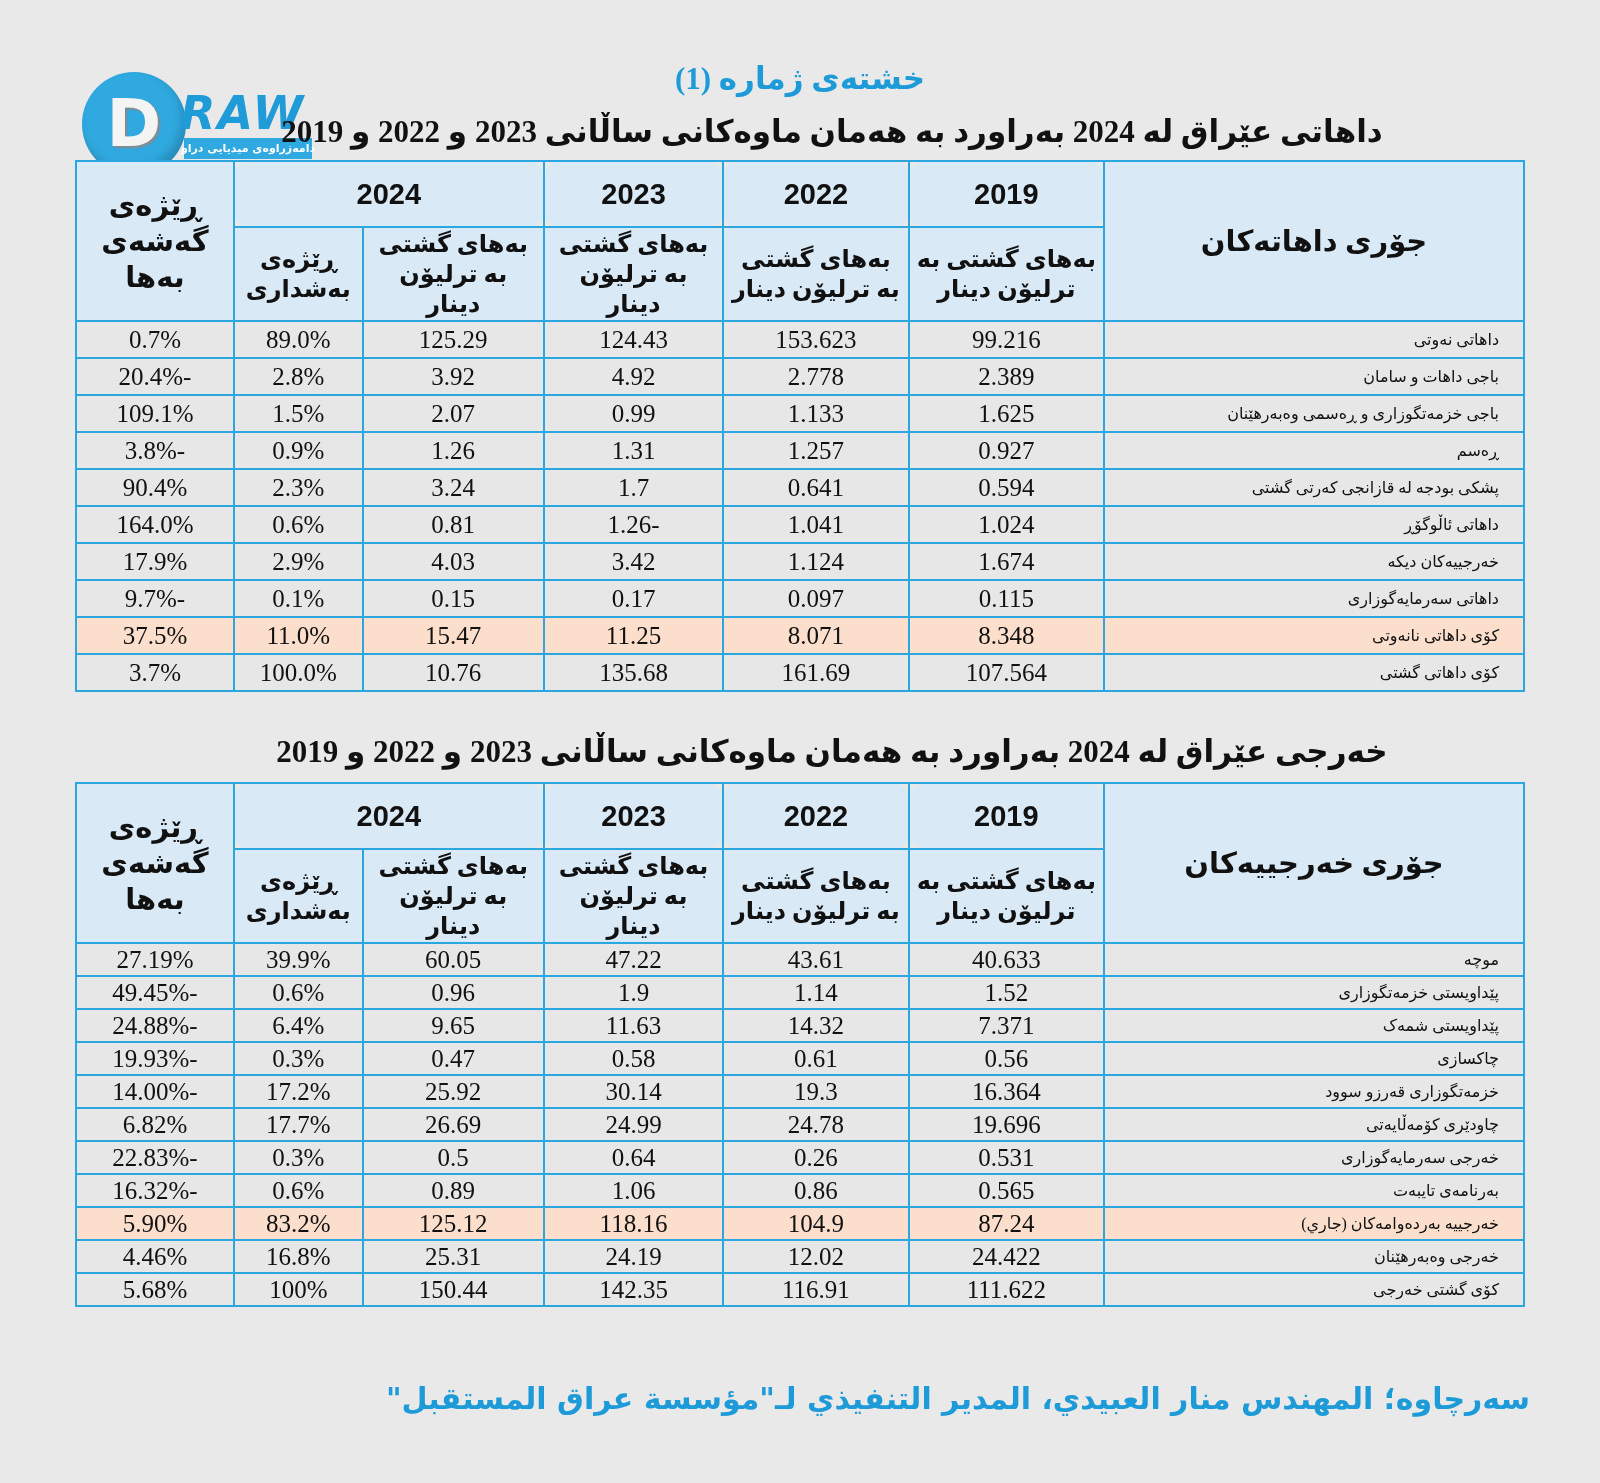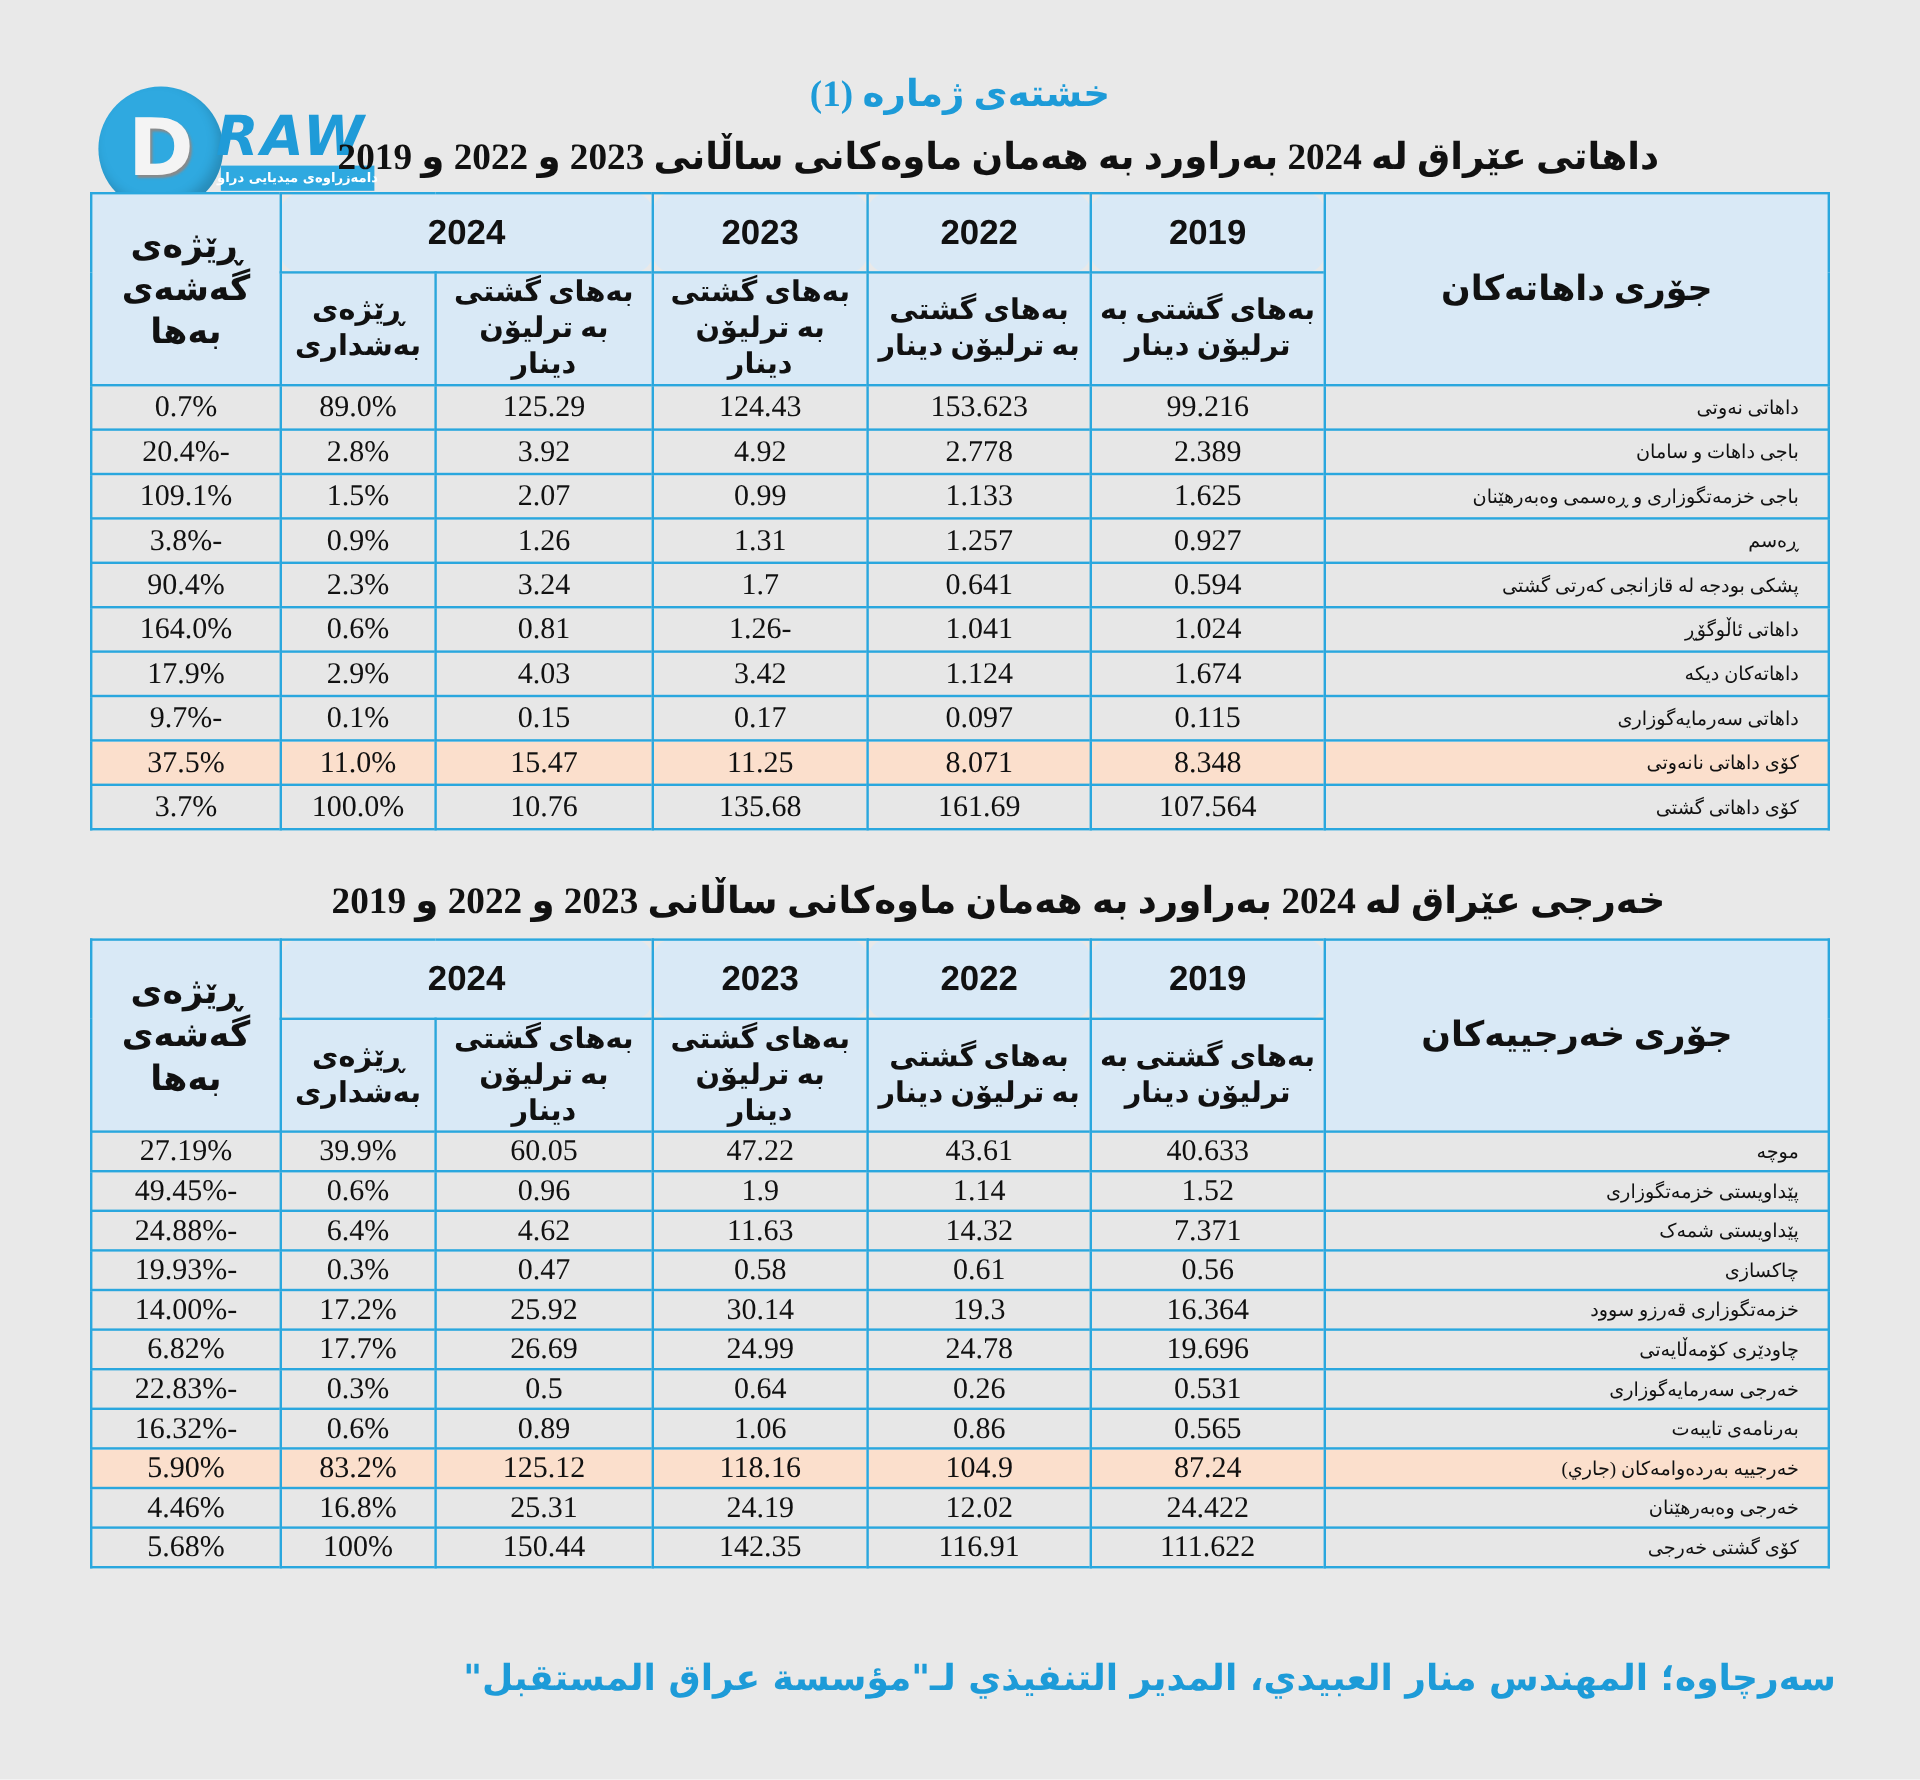--- a/index.html
+++ b/index.html
@@ -162,21 +162,21 @@
           <tr>
             <td class="label-cell">داهاتی ئاڵوگۆڕ</td>
             <td>1.024</td>
             <td>1.041</td>
             <td>-1.26</td>
             <td>0.81</td>
             <td>0.6%</td>
             <td>164.0%</td>
           </tr>
           <tr>
-            <td class="label-cell">داهاتەکان دیکه</td>
+            <td class="label-cell">خەرجییەکان دیکه</td>
             <td>1.674</td>
             <td>1.124</td>
             <td>3.42</td>
             <td>4.03</td>
             <td>2.9%</td>
             <td>17.9%</td>
           </tr>
           <tr>
             <td class="label-cell">داهاتی سەرمایەگوزاری</td>
             <td>0.115</td>
@@ -255,21 +255,21 @@
             <td>1.9</td>
             <td>0.96</td>
             <td>0.6%</td>
             <td>-49.45%</td>
           </tr>
           <tr>
             <td class="label-cell">پێداویستی شمەک</td>
             <td>7.371</td>
             <td>14.32</td>
             <td>11.63</td>
-            <td>4.62</td>
+            <td>9.65</td>
             <td>6.4%</td>
             <td>-24.88%</td>
           </tr>
           <tr>
             <td class="label-cell">چاکسازی</td>
             <td>0.56</td>
             <td>0.61</td>
             <td>0.58</td>
             <td>0.47</td>
             <td>0.3%</td>

